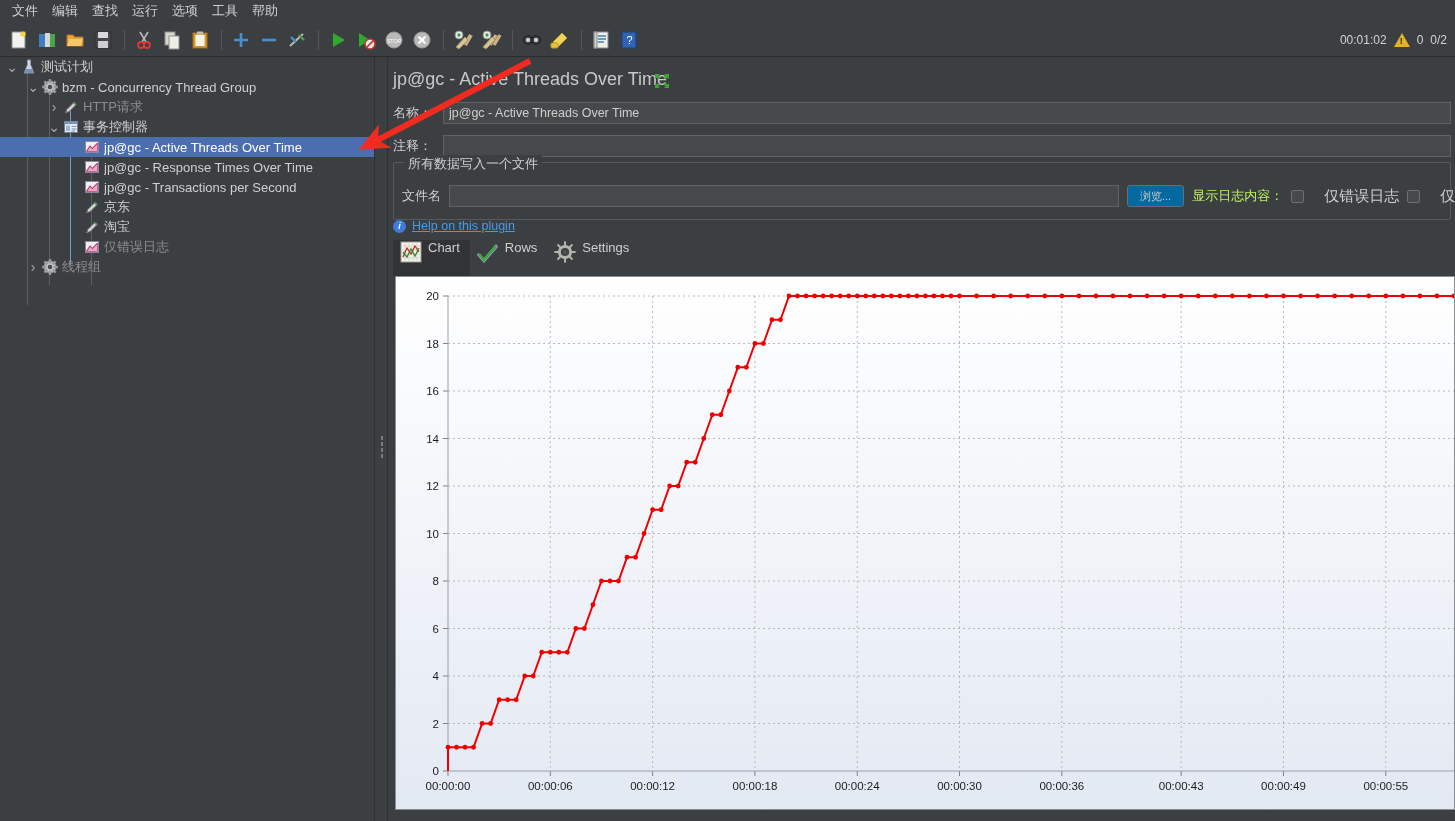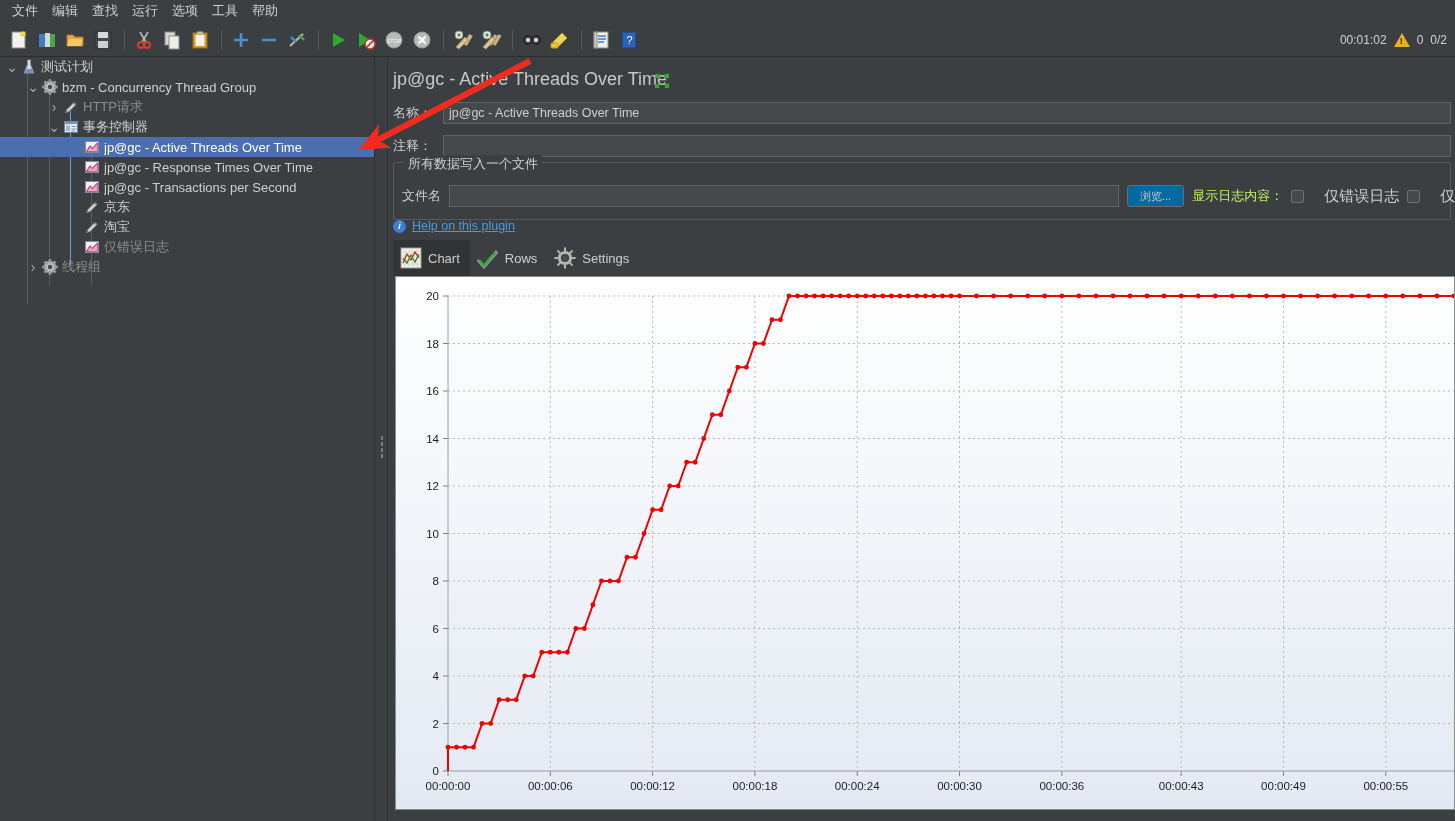--- a/index.html
+++ b/index.html
@@ -154,21 +154,21 @@
     display: flex; align-items: center; justify-content: center;
     font-style: italic;
   }
 
   
   .tabbar {
     position: absolute; left: 4px; top: 183px; width: 1058px; height: 36px;
     display: flex; align-items: flex-end;
   }
   .tab {
-    height: 36px; display: flex; align-items: center; gap: 5px;
+    height: 36px; display: flex; gap: 5px;
     padding: 0 10px 0 6px; font-size: 13px; color: #cfcfcf;
   }
   .tab.active { background: #313335; }
   .tab-ico { width: 24px; height: 24px; display:flex; align-items:center; justify-content:center;}
 
   
   .chart-wrap {
     position: absolute; left: 6px; top: 219px;
     width: 1060px; height: 534px;
     background: #eaeef6;

